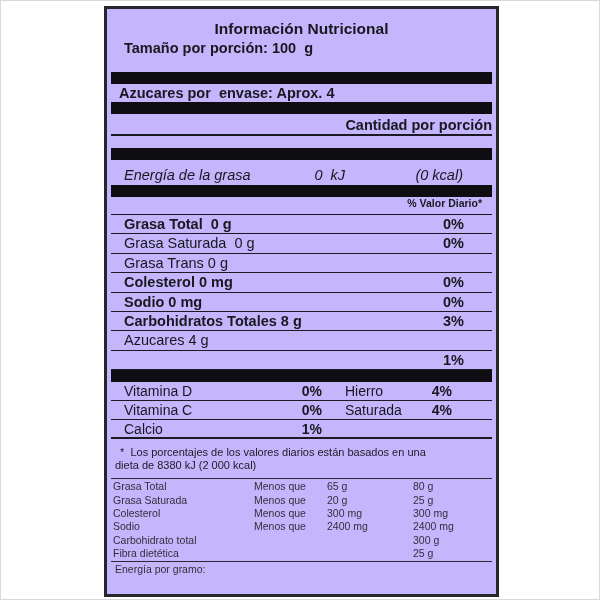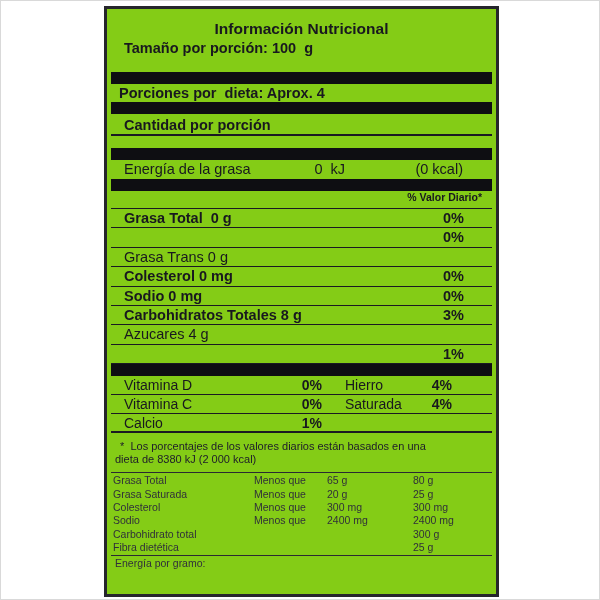--- a/index.html
+++ b/index.html
@@ -5,34 +5,34 @@
   * { margin:0; padding:0; box-sizing:border-box; }
   body { font-family:"Liberation Sans", sans-serif; background:#fff; }
   .canvas {
     position:relative; width:600px; height:600px; background:#ffffff;
     border:1px solid #d9d9d9; overflow:hidden;
     color:#18181f;
   }
   [data-bind] { white-space:pre; }
   .label {
     position:absolute; left:103px; top:5px; width:395px; height:591px;
-    border:3px solid #26262c; background:#84cc16; overflow:hidden;
+    border:3px solid #26262c; background:#c4b5fd; overflow:hidden;
   }
   .title { margin-top:12px; text-align:center; font-size:15.5px; font-weight:700; line-height:15px; }
   .serving { margin:4px 0 0 17px; font-size:14.5px; font-weight:700; line-height:16px; }
   .bar { height:12px; margin:0 4px; background:#0e0e12; }
   .bar1 { margin-top:16px; }
   .porciones { margin:2px 0 0 12px; font-size:14.5px; font-weight:700; line-height:15px; }
   .bar2 { margin-top:1px; }
-  .cantidad { margin:3px 4px 0; padding-left:13px; font-size:14.5px; font-weight:700; line-height:16px; border-bottom:2px solid #1a1a22; padding-bottom:1px; }
+  .cantidad { margin:3px 4px 0; padding-left:13px; font-size:14.5px; font-weight:700; line-height:16px; border-bottom:2px solid #1a1a22; padding-bottom:1px;text-align:right; }
   .energy-row { position:relative; margin-top:10px; font-size:14.5px; line-height:17px; font-weight:700; }
   .energy-row .en-label { margin-left:17px; display:inline-block; }
   .energy-row .en-kj   { position:absolute; left:182px; width:56px; text-align:right; }
   .energy-row .en-kcal { position:absolute; left:290px; width:66px; text-align:right; }
-  .fat-energy { margin-top:2px; font-weight:400; line-height:15px; }
+  .fat-energy { margin-top:8px; font-weight:400; line-height:15px;font-style:italic; }
   .bar3 { margin-top:12px; }
   .bar4 { margin-top:2px; }
   .dv-header { margin:1px 4px 0; text-align:right; padding-right:10px; font-size:10.5px; font-weight:700; line-height:10px; border-bottom:1.5px solid #1a1a22; padding-bottom:6px; }
   .nrow { position:relative; margin:0 4px; height:19.4px; line-height:19.4px; font-size:14.5px; border-bottom:1px solid #1a1a22; }
   .nrow .nm  { padding-left:13px; }
   .nrow .pct { position:absolute; right:28px; font-weight:700; }
   .nrow.bold .nm { font-weight:700; }
   .bar5 { margin-top:0; }
   .vrow { position:relative; margin:0 4px; height:19px; line-height:19px; font-size:14px; border-bottom:1px solid #1a1a22; }
   .vrow .v-name1 { position:absolute; left:13px; }
@@ -58,41 +58,41 @@
 
 <div class="canvas">
   <div class="label">
 
     <div class="title" data-bind="header.title">Información Nutricional</div>
 
     <div class="serving"><span data-bind="header.serving_size_label">Tamaño por porción:</span><span> </span><span data-bind="header.serving_size_value">100  g</span></div>
 
     <div class="bar bar1"></div>
 
-    <div class="porciones"><span data-bind="header.servings_label">Porciones por  dieta:</span><span>  </span><span data-bind="header.servings_value">Aprox. 4</span></div>
+    <div class="porciones"><span data-bind="header.servings_label">Azucares por  envase:</span><span>  </span><span data-bind="header.servings_value">Aprox. 4</span></div>
 
     <div class="bar bar2"></div>
 
     <div class="cantidad" data-bind="header.amount_per_serving">Cantidad por porción</div>
 
 
     <div class="bar bar3"></div>
 
     <div class="energy-row fat-energy">
       <span class="en-label" data-bind="energy.fat_energy_label">Energía de la grasa</span>
       <span class="en-kj" data-bind="energy.fat_energy_kj">0  kJ</span>
       <span class="en-kcal" data-bind="energy.fat_energy_kcal">(0 kcal)</span>
     </div>
 
     <div class="bar bar4"></div>
 
     <div class="dv-header" data-bind="daily_value_header">% Valor Diario*</div>
 
     <div class="nrow bold"><span class="nm" data-bind="nutrients.0.name">Grasa Total  0 g</span><span class="pct" data-bind="nutrients.0.dv">0%</span></div>
-    <div class="nrow"><span class="pct" data-bind="nutrients.1.dv">0%</span></div>
+    <div class="nrow"><span class="nm" data-bind="nutrients.1.name">Grasa Saturada  0 g</span><span class="pct" data-bind="nutrients.1.dv">0%</span></div>
     <div class="nrow"><span class="nm" data-bind="nutrients.2.name">Grasa Trans 0 g</span><span class="pct" data-bind="nutrients.2.dv"></span></div>
     <div class="nrow bold"><span class="nm" data-bind="nutrients.3.name">Colesterol 0 mg</span><span class="pct" data-bind="nutrients.3.dv">0%</span></div>
     <div class="nrow bold"><span class="nm" data-bind="nutrients.4.name">Sodio 0 mg</span><span class="pct" data-bind="nutrients.4.dv">0%</span></div>
     <div class="nrow bold"><span class="nm" data-bind="nutrients.5.name">Carbohidratos Totales 8 g</span><span class="pct" data-bind="nutrients.5.dv">3%</span></div>
     <div class="nrow"><span class="nm" data-bind="nutrients.6.name">Azucares 4 g</span><span class="pct" data-bind="nutrients.6.dv"></span></div>
     <div class="nrow bold"><span class="pct" data-bind="nutrients.7.dv">1%</span></div>
 
     <div class="bar bar5"></div>
 
     <div class="vrow">

